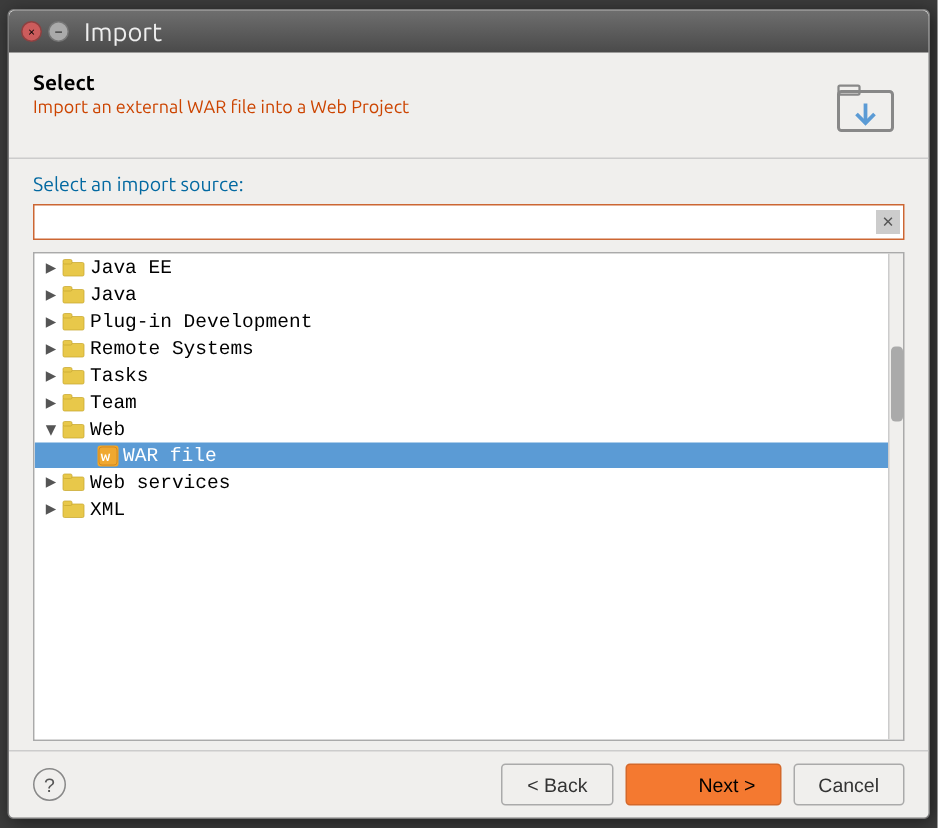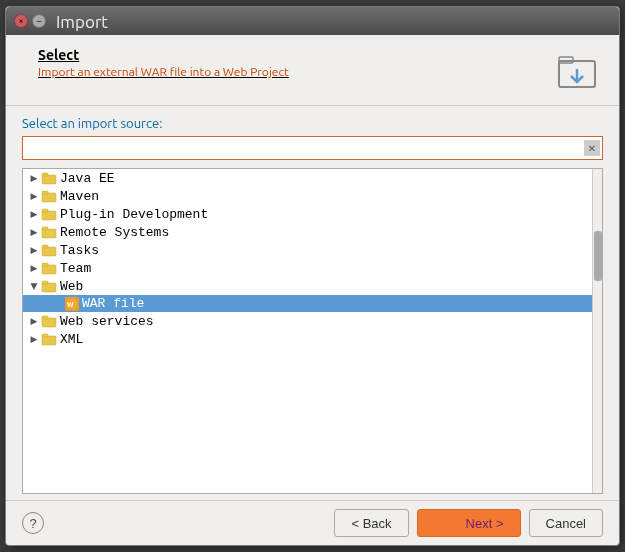--- a/index.html
+++ b/index.html
@@ -56,26 +56,25 @@
       margin-left: 4px;
     }
     .content {
       flex: 1;
       display: flex;
       flex-direction: column;
       padding: 0;
       overflow: hidden;
     }
     .header-section {
-      padding: 12px 16px 10px 32px;
+      padding: 12px 16px 10px 16px;
       display: flex;
       align-items: flex-start;
       justify-content: space-between;
       border-bottom: 1px solid #ccc;
-      text-decoration: underline;
     }
     .header-text h2 {
       font-size: 14px;
       font-weight: bold;
       color: #000;
     }
     .header-text p {
       font-size: 12px;
       color: #cc4400;
       margin-top: 2px;
@@ -227,21 +226,21 @@
       border-radius: 3px;
       cursor: pointer;
       font-size: 13px;
       background: #f0efed;
       color: #333;
       text-align: center;
     }
     .btn-primary {
       background: #f47930;
       border-color: #d4682a;
-      color: #701a75;
+      color: #000000;
       padding-left: 48px;
     }
 
     
     .folder-svg { width: 16px; height: 16px; }
   </style>
 </head>
 <body>
 
 <div class="window">
@@ -296,21 +295,21 @@
           </div>
 
           <div class="tree-item">
             <span class="tree-arrow collapsed"></span>
             <span class="folder-icon">
               <svg class="folder-svg" viewBox="0 0 16 16">
                   <rect x="1" y="5" width="14" height="9" rx="1" fill="#e8c84a" stroke="#c8a830" stroke-width="0.5"></rect>
                   <rect x="1" y="3" width="6" height="3" rx="1" fill="#e8c84a" stroke="#c8a830" stroke-width="0.5"></rect>
                 </svg>
             </span>
-            <span class="item-label">Maven</span>
+            <span class="item-label">Java</span>
           </div>
 
           <div class="tree-item">
             <span class="tree-arrow collapsed"></span>
             <span class="folder-icon">
               <svg class="folder-svg" viewBox="0 0 16 16">
                   <rect x="1" y="5" width="14" height="9" rx="1" fill="#e8c84a" stroke="#c8a830" stroke-width="0.5"></rect>
                   <rect x="1" y="3" width="6" height="3" rx="1" fill="#e8c84a" stroke="#c8a830" stroke-width="0.5"></rect>
                 </svg>
             </span>

